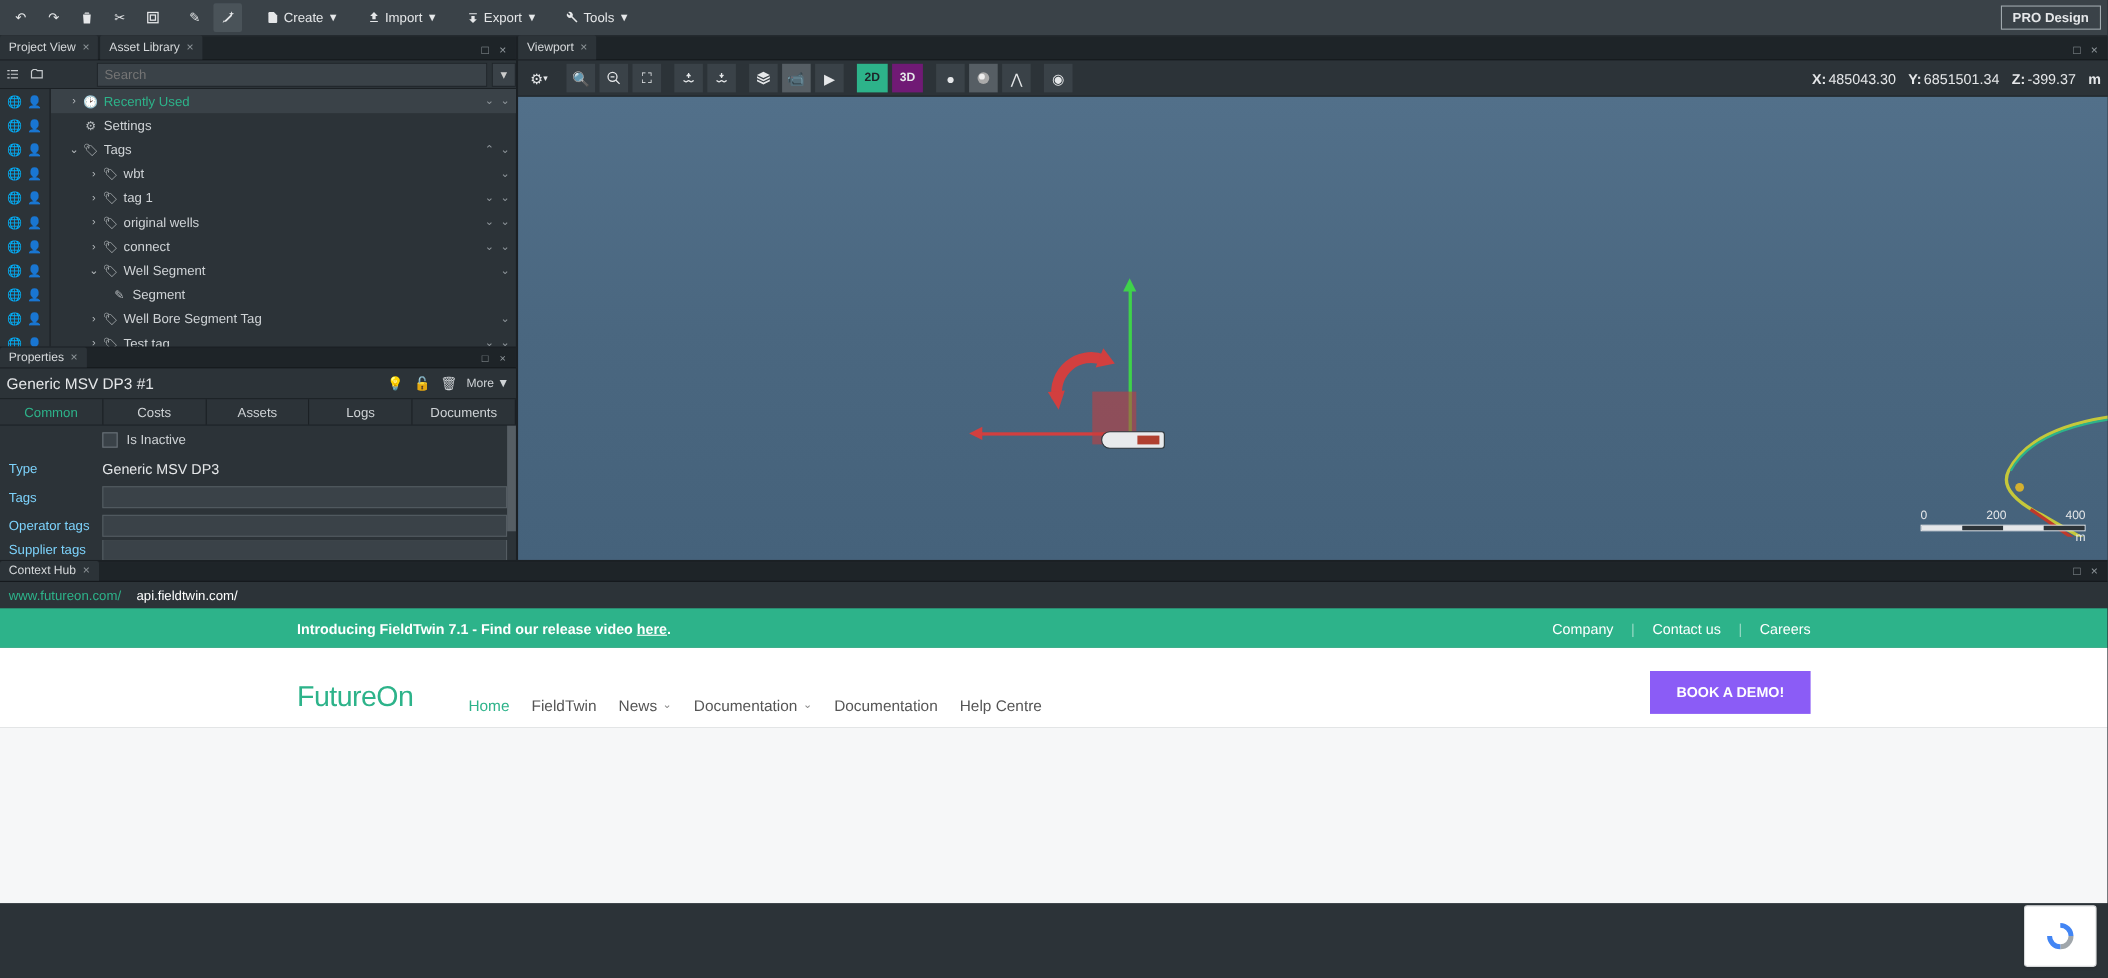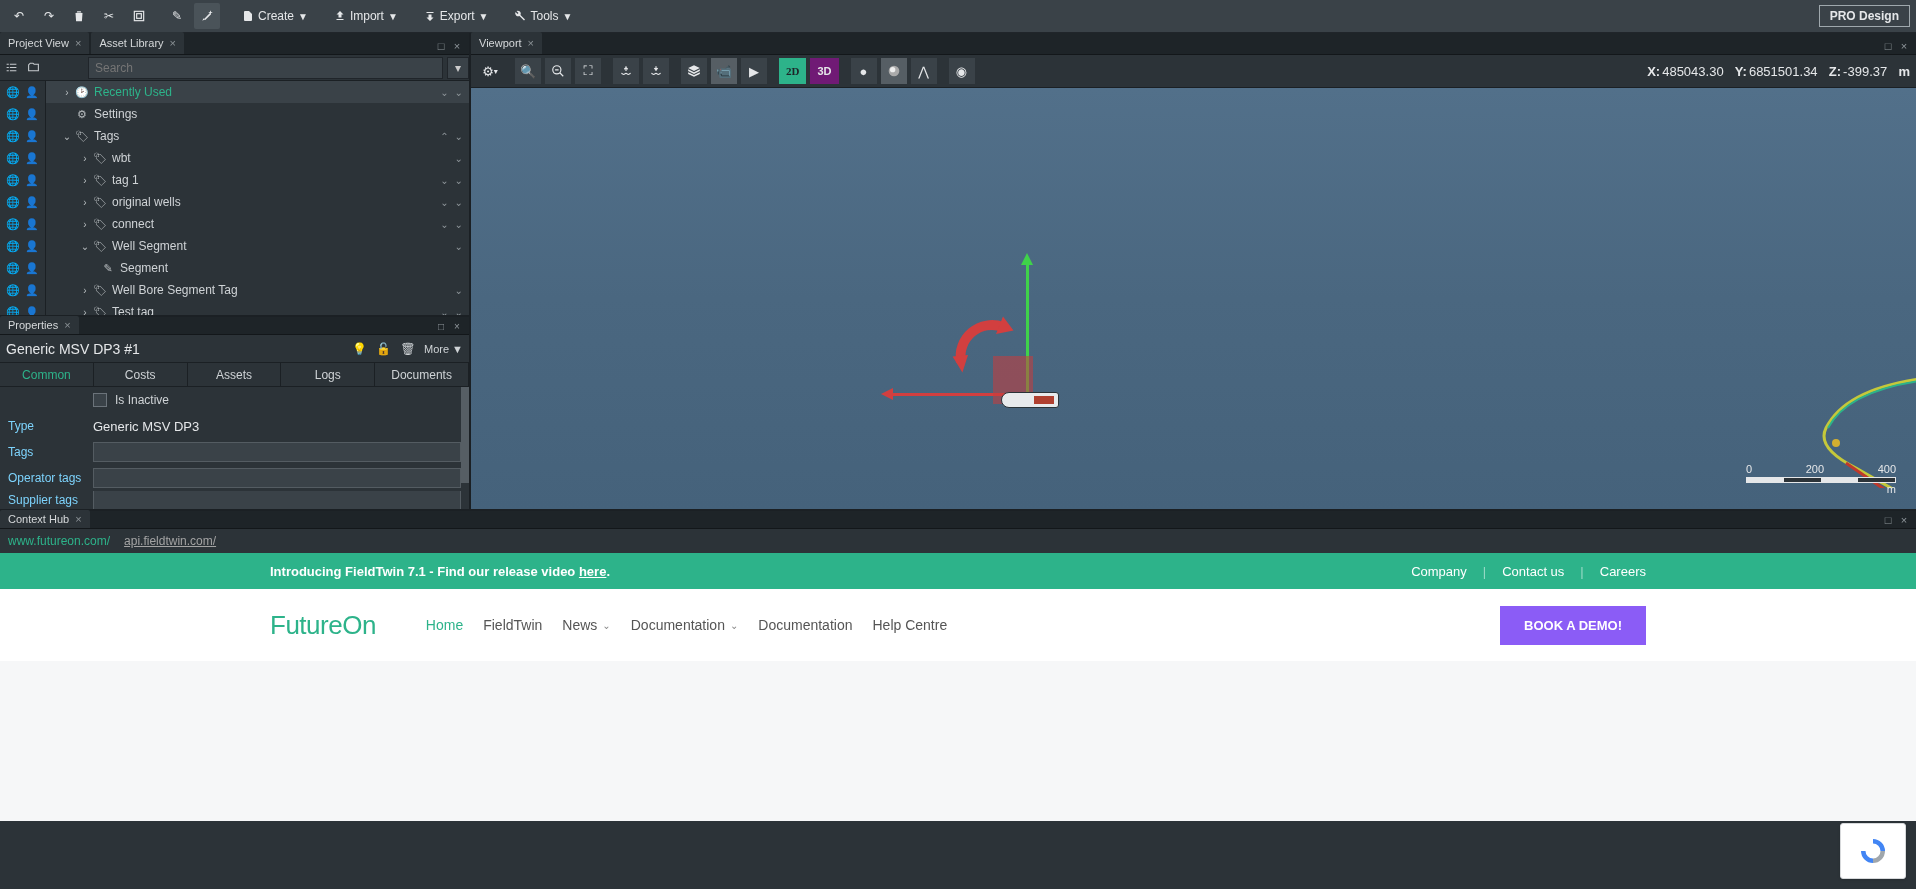--- a/index.html
+++ b/index.html
@@ -67,21 +67,21 @@
   .prop-body .row .val{flex:1;color:#e5e7e9;font-size:13px;}
   .prop-body .row input[type=text]{flex:1;height:20px;background:#3a4248;border:1px solid #545c62;padding:0 6px;color:#ccc;font-size:12px;}
   .chk{width:14px;height:14px;background:#3a4248;border:1px solid #6b737a;margin-right:8px;}
   .prop-scroll{width:8px;background:#565e64;height:96px;position:absolute;right:0;}
 
   
   .vptabstrip{height:22px;background:#1e2428;display:flex;align-items:flex-end;}
   .vp-toolbar{height:33px;background:#2c3338;display:flex;align-items:center;padding:0 6px;border-bottom:1px solid #1b2024;}
   .vp-toolbar .vbtn{width:26px;height:26px;display:flex;align-items:center;justify-content:center;background:#3a4248;color:#e5e7e9;margin-right:4px;cursor:pointer;font-size:13px;}
   .vp-toolbar .vbtn.plain{background:transparent;}
-  .vp-toolbar .vbtn.active{background:#2db38a;color:#1e2428;font-weight:700;font-size:11px;font-family:Liberation Serif, serif;}
+  .vp-toolbar .vbtn.active{background:#2db38a;color:#1e2428;font-weight:700;font-size:11px;}
   .vp-toolbar .vbtn.txt{width:auto;padding:0 7px;font-size:11px;font-weight:600;}
   .vp-toolbar .gap{width:8px;}
   .vp-toolbar .coord{margin-left:auto;color:#e5e7e9;font-size:13px;display:flex;gap:2px;align-items:center;}
   .vp-toolbar .coord b{font-weight:700;}
   .canvas{flex:1;position:relative;background:linear-gradient(#52708a 0%,#4a6780 50%,#45627b 100%);overflow:hidden;}
   .ship{position:absolute;left:530px;top:304px;width:58px;height:16px;background:#e8eaec;border-radius:8px 3px 3px 8px;border:1px solid #2b3338;}
   .ship::after{content:"";position:absolute;right:4px;top:3px;width:20px;height:8px;background:#b04030;}
   .sel-rect{position:absolute;left:522px;top:268px;width:40px;height:48px;background:rgba(200,60,60,.55);}
   .axis-y{position:absolute;left:555px;top:175px;width:3px;height:130px;background:#3fd24a;}
   .axis-y::before{content:"";position:absolute;top:-10px;left:-5px;border-left:6px solid transparent;border-right:6px solid transparent;border-bottom:12px solid #3fd24a;}
@@ -94,31 +94,31 @@
   .scale-bar div{flex:1;}
   .scale-bar div:nth-child(odd){background:#e5e7e9;}
   .scale-bar div:nth-child(even){background:#2c3338;}
   .scale-lbls{display:flex;justify-content:space-between;margin-bottom:2px;}
   .pipe{position:absolute;right:-10px;top:280px;width:120px;height:120px;}
 
   
   .ctx{border-top:2px solid #1b2024;}
   .ctx-body{height:24px;display:flex;align-items:center;background:#2c3338;padding:0 8px;font-size:12px;}
   .ctx-body .lnk{color:#2db38a;margin-right:14px;}
-  .ctx-body .lnk2{color:#a3a3a3;text-decoration:underline;}
+  .ctx-body .lnk2{color:#ffffff;}
 
   
   .banner{height:36px;background:#2db38a;display:flex;align-items:center;padding:0 270px 0 270px;color:#fff;font-size:13px;}
   .banner .bl{font-weight:600;}
   .banner .bl a{color:#fff;text-decoration:underline;font-weight:700;}
   .banner .br{margin-left:auto;display:flex;gap:16px;}
   .banner .br span{cursor:pointer;}
   .banner .br .sep{color:rgba(255,255,255,.5);}
 
-  .site-nav{height:72px;background:#fff;display:flex;align-items:center;padding:12px 270px;}
+  .site-nav{height:72px;background:#fff;display:flex;align-items:flex-end;padding:12px 270px;}
   .logo{color:#2db38a;font-size:26px;font-weight:400;letter-spacing:-0.5px;margin-right:50px;}
   .logo .thin{font-weight:300;}
   .nav-links{display:flex;gap:20px;align-items:center;}
   .nav-links .nl{color:#555;font-size:14px;cursor:pointer;display:flex;align-items:center;gap:5px;}
   .nav-links .nl.active{color:#2db38a;}
   .nav-links .nc{font-size:10px;color:#888;}
   .book{margin-left:auto;background:#8b5cf6;color:#fff;font-weight:700;font-size:13px;padding:12px 24px;cursor:pointer;}
   .below{height:160px;background:#f6f7f8;}
 
   .recaptcha{position:absolute;right:10px;bottom:10px;width:66px;height:56px;background:#fff;border:1px solid #d7d9db;border-radius:3px;box-shadow:0 1px 3px rgba(0,0,0,.15);display:flex;flex-direction:column;align-items:center;justify-content:center;}

